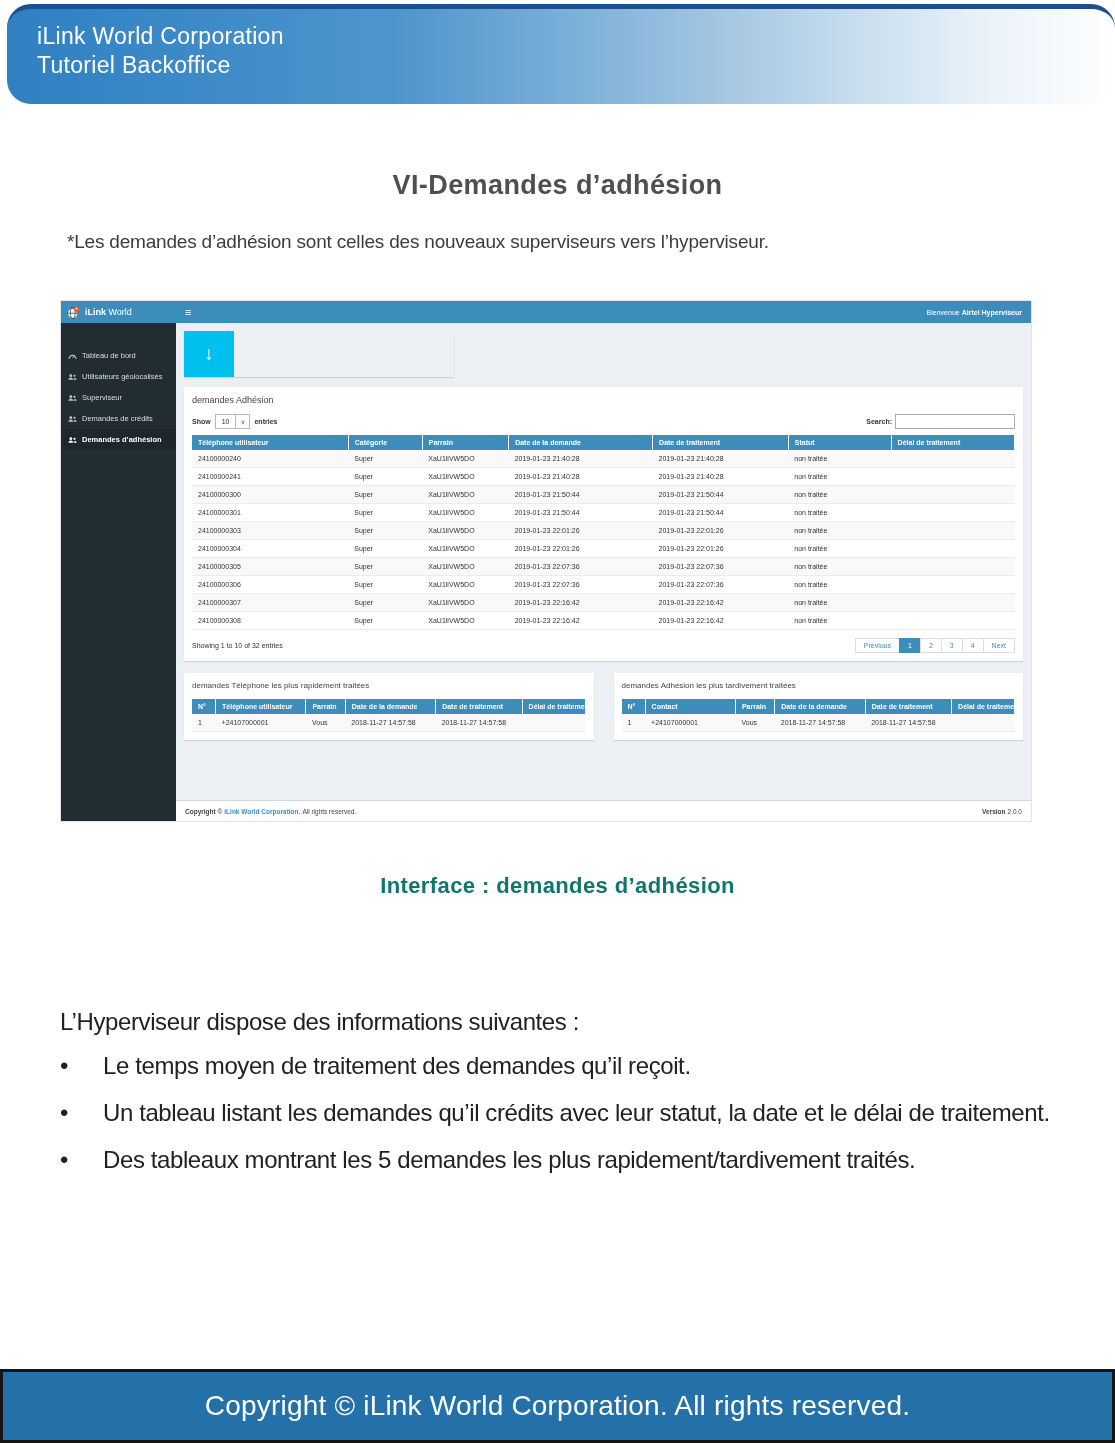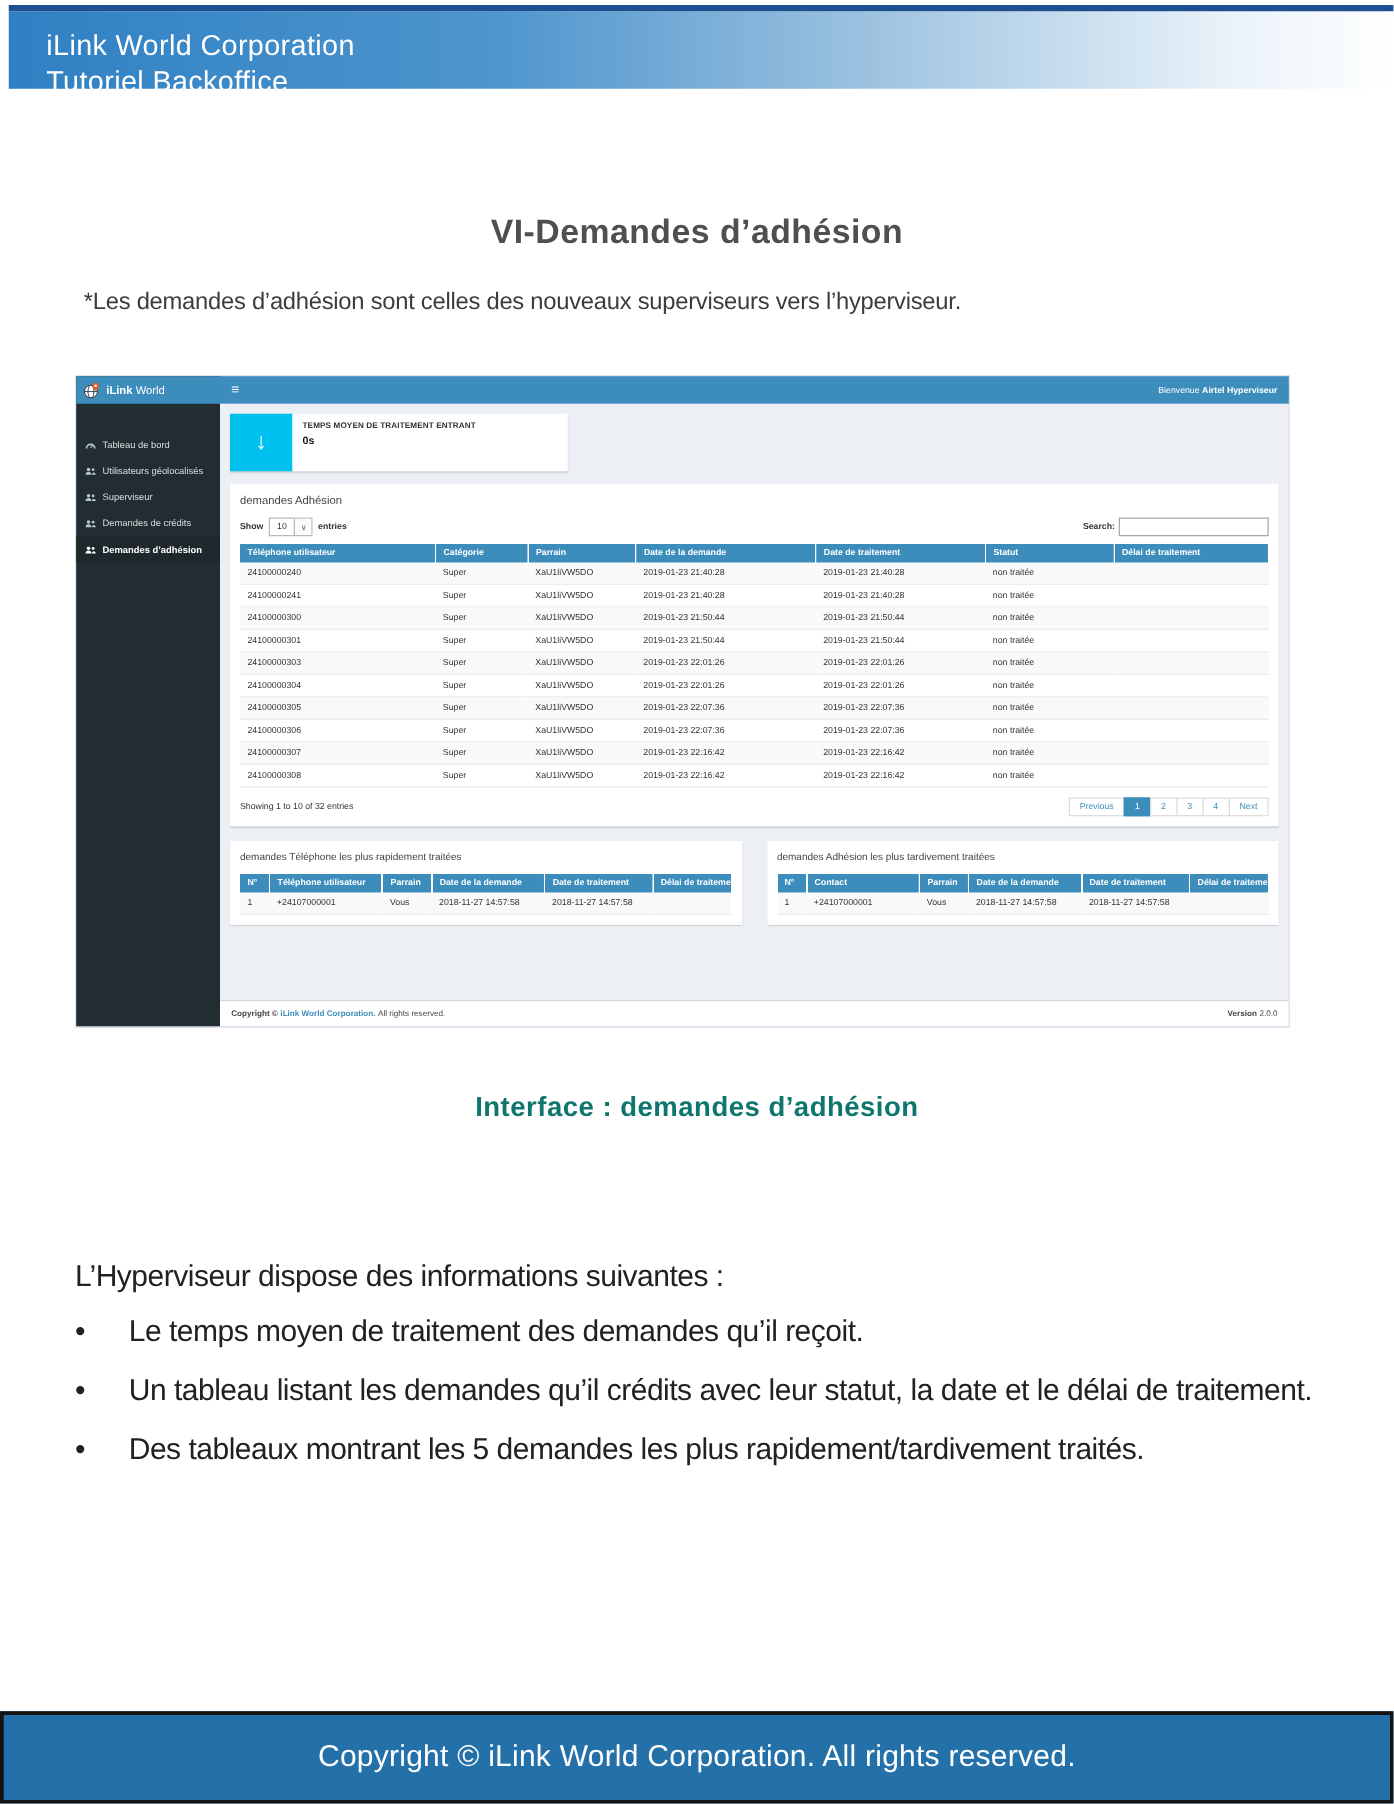--- a/index.html
+++ b/index.html
@@ -1,39 +1,39 @@
 <!DOCTYPE html>
 <html><head>
 <meta charset="utf-8">
 <style>
   html,body{margin:0;padding:0;background:#fff;}
   .page{position:relative;width:1115px;height:1443px;background:#fff;overflow:hidden;
         font-family:"Liberation Sans",sans-serif;}
 
   
-  .doc-header{position:absolute;top:4px;left:7px;right:0;height:67px;box-sizing:border-box;
+  .doc-header{position:absolute;top:4px;left:7px;right:0;height:100px;box-sizing:border-box;
     border-top:5px solid #1d4f91;
     background:linear-gradient(to right,#2f80c3 0%,#4d95cd 35%,#9cc2e0 62%,#e9f2f9 88%,#ffffff 100%);
-    color:#fff;padding:13px 0 0 30px;}
+    color:#fff;padding:13px 0 0 30px;border-radius:24px;}
   .doc-header div{font-size:23px;line-height:29px;letter-spacing:.3px;font-weight:400;}
 
   
   .doc-title{position:absolute;top:170px;left:0;width:100%;text-align:center;
     font-size:27px;font-weight:bold;color:#4e4f51;letter-spacing:.4px;}
   .doc-note{position:absolute;top:231px;left:67px;font-size:19px;color:#3b3c3e;letter-spacing:-.2px;}
   .doc-caption{position:absolute;top:873px;left:0;width:100%;text-align:center;
     font-size:22px;font-weight:bold;color:#0f766e;letter-spacing:.4px;}
   .doc-body{position:absolute;top:1008px;left:60px;right:36px;color:#232022;}
   .doc-body .intro{font-size:24px;letter-spacing:-.4px;margin:0 0 16px 0;}
   .doc-body ul{list-style:none;margin:0;padding:0;}
   .doc-body li{display:flex;font-size:24px;letter-spacing:-.4px;margin-bottom:19px;}
   .doc-body li .blt{width:43px;flex:none;}
   .doc-footer{position:absolute;left:0;right:0;bottom:0;height:68px;
     background:#2470a8;border:3px solid #141414;display:flex;align-items:center;justify-content:center;
-    color:#fff;font-size:24px;letter-spacing:.2px;}
+    color:#fff;font-size:28px;letter-spacing:.2px;}
 
   
   .app{position:absolute;top:300px;left:60px;width:970px;height:520px;display:flex;
     border:1px solid #e4e4e4;box-sizing:content-box;background:#c4b5fd;font-family:"Liberation Sans",sans-serif;}
   .sidebar{width:115px;flex:none;display:flex;flex-direction:column;background:#222d32;}
   .sb-header{height:22px;flex:none;background:#3c8dbc;display:flex;align-items:center;gap:4px;
     padding-left:5px;color:#fff;font-size:9px;white-space:nowrap;}
   .sb-menu{flex:1;padding-top:22px;}
   .sb-item{display:flex;align-items:center;gap:5px;padding:6px 7px;color:#d9dfe2;
     font-size:7.5px;white-space:nowrap;cursor:pointer;}
@@ -183,24 +183,20 @@
         <span class="tb-menu">≡</span>
         <span class="tb-welcome">
           <span>Bienvenue</span><b>Airtel Hyperviseur</b>
         </span>
       </div>
 
       <div class="content">
 
         <div class="infobox">
           <div class="ib-icon">↓</div>
-          <div class="ib-body">
-            <div class="ib-label">TEMPS MOYEN DE TRAITEMENT ENTRANT</div>
-            <div class="ib-value">0s</div>
-          </div>
         </div>
 
         <div class="panel">
           <div class="panel-title">demandes Adhésion</div>
           <div class="controls">
             <span class="show">
               <span>Show</span>
               <span class="select">
                 <span class="val">10</span>
                 <span class="chev">∨</span>

